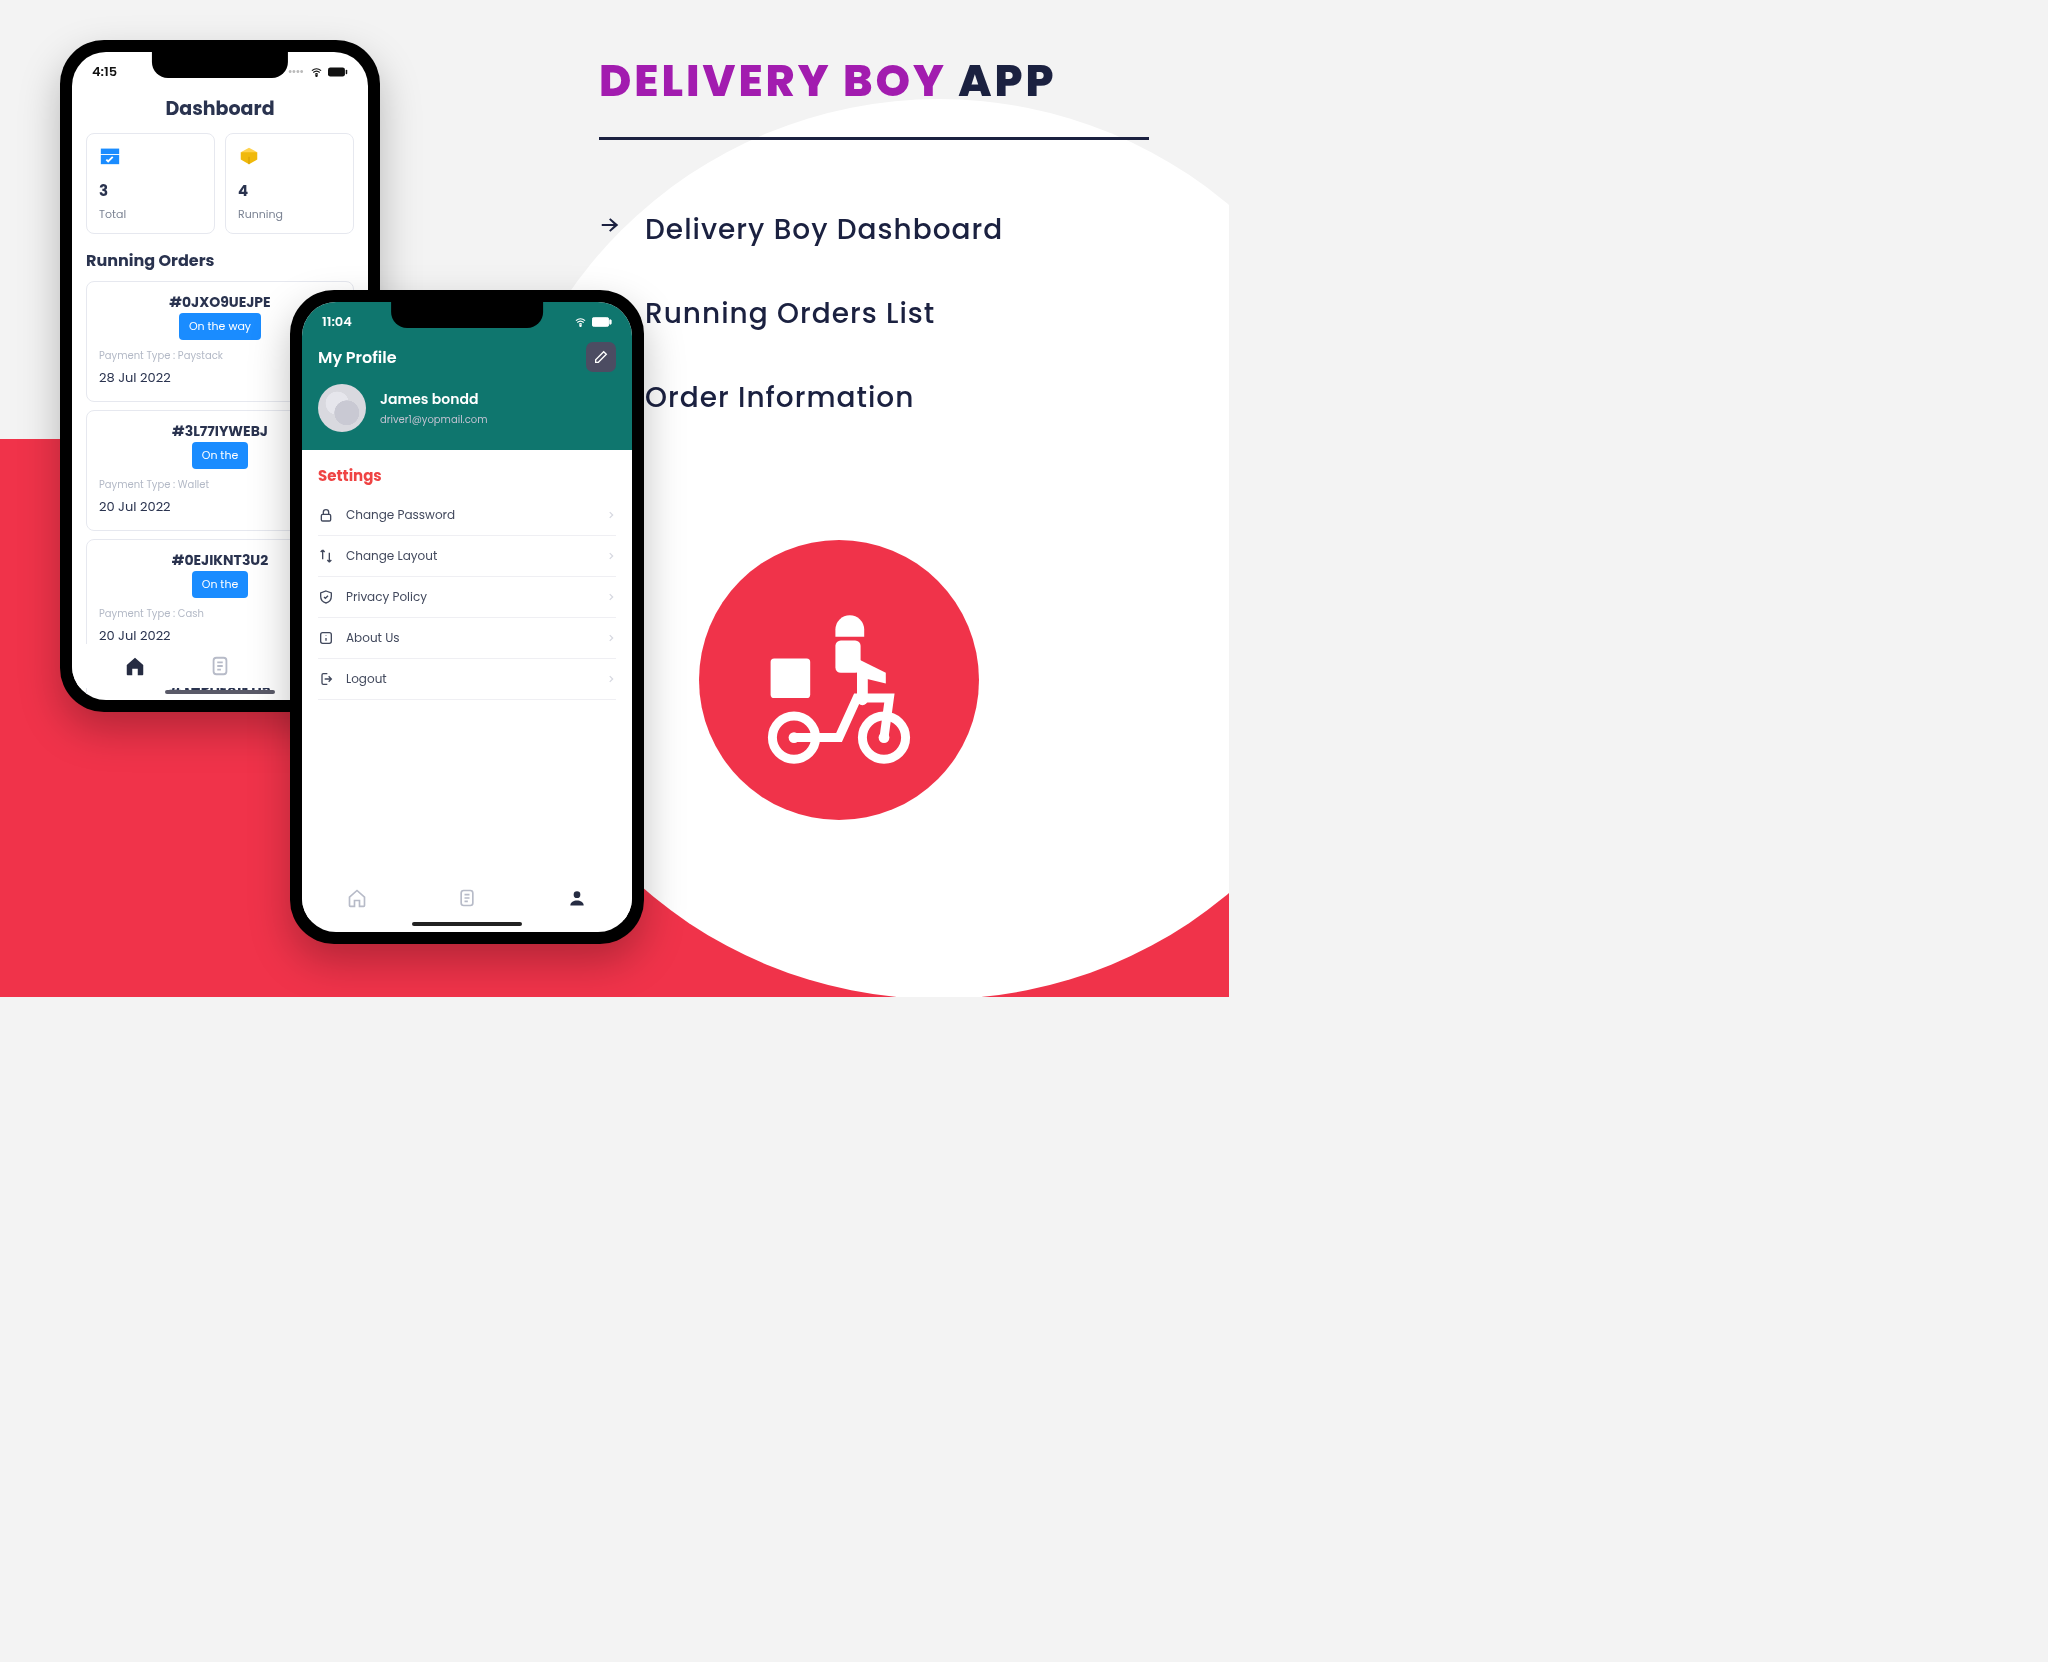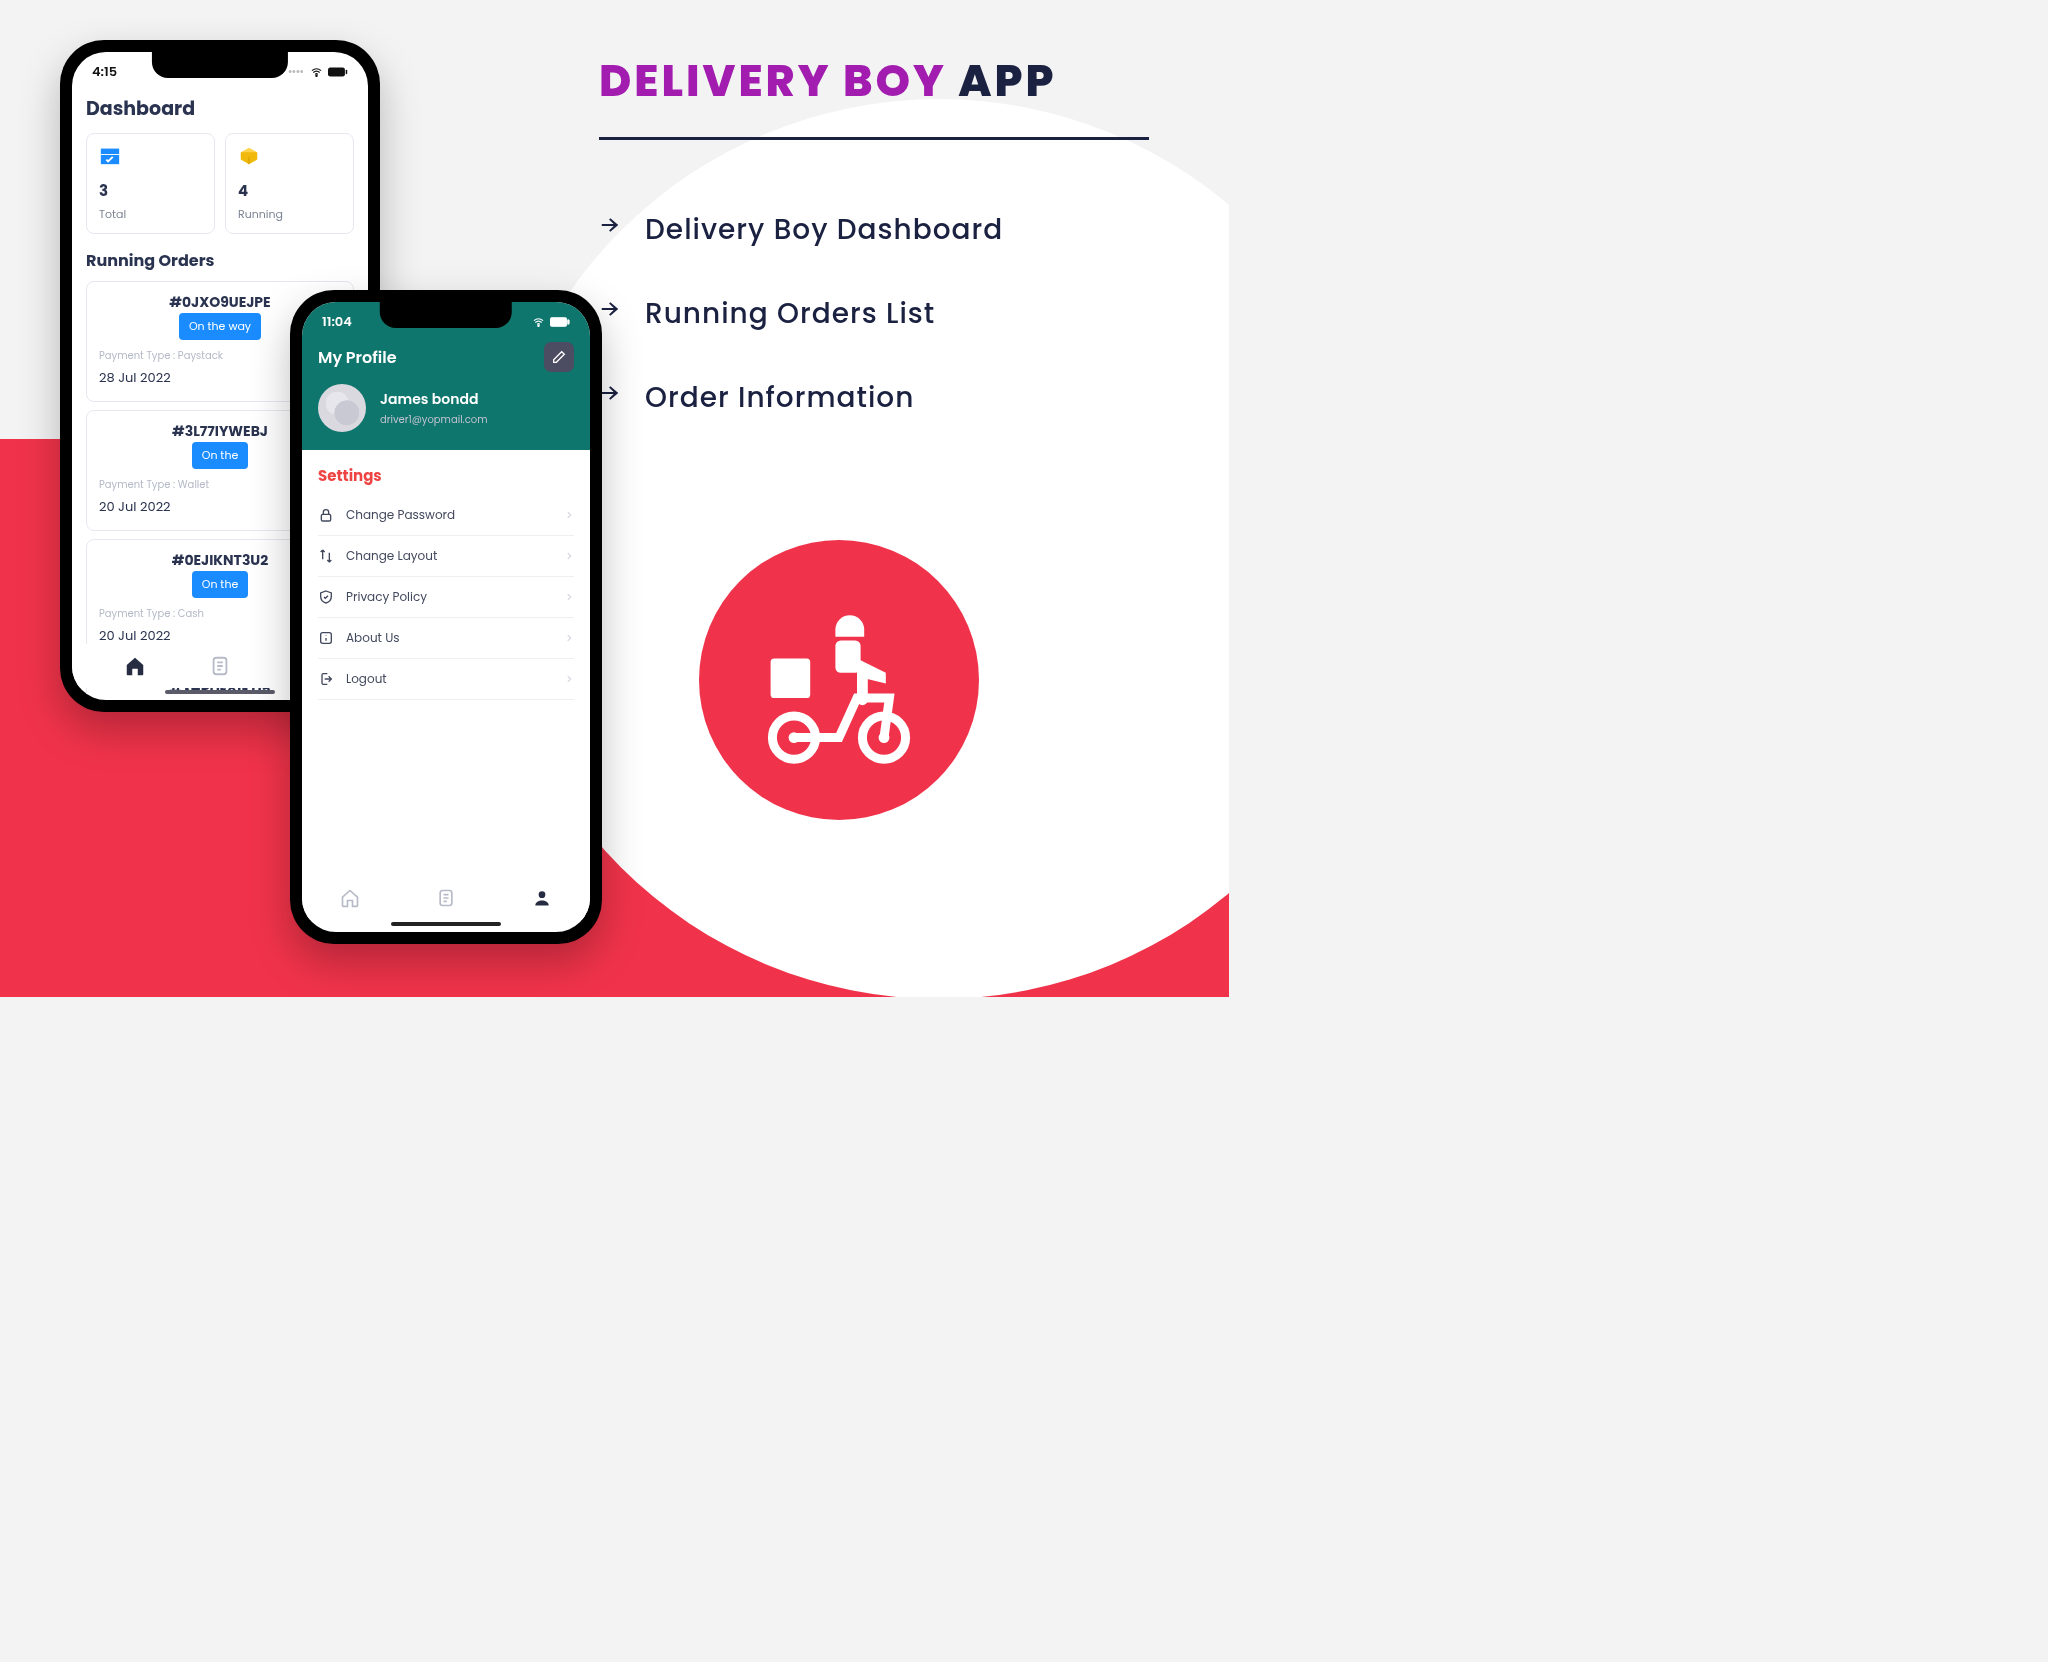--- a/index.html
+++ b/index.html
@@ -23,39 +23,39 @@
 .phone{position:absolute;background:#000;border-radius:44px;padding:12px;box-shadow:0 18px 40px rgba(0,0,0,.25);}
 .phone .screen{background:#fff;border-radius:34px;width:100%;height:100%;overflow:hidden;position:relative;}
 .notch{position:absolute;top:0;left:50%;transform:translateX(-50%);width:46%;height:26px;background:#000;border-radius:0 0 16px 16px;z-index:10;}
 .home-ind{position:absolute;bottom:6px;left:50%;transform:translateX(-50%);width:110px;height:4px;background:#5a5a68;border-radius:3px;}
 
 .p1{left:60px;top:40px;width:320px;height:672px;}
 .status-bar{height:40px;display:flex;align-items:center;justify-content:space-between;padding:0 20px;font-size:13px;font-weight:600;color:#111;}
 .sb-right{display:flex;align-items:center;gap:4px;}
 .sb-dots{font-size:10px;letter-spacing:-1px;color:#bbb;margin-right:2px;}
 .dash{padding:0 14px;}
-.dash h1{font-size:19px;font-weight:700;color:#2a334f;margin:2px 0 10px;}
+.dash h1{font-size:19px;font-weight:700;color:#2a334f;margin:2px 0 10px;text-align:center;}
 .stat-row{display:flex;gap:10px;}
 .stat{flex:1;border:1px solid #e6e8ef;border-radius:8px;padding:10px 12px;}
 .stat .icn{width:22px;height:22px;margin-bottom:6px;}
 .stat .n{font-size:15px;font-weight:700;color:#2a334f;}
 .stat .lbl{font-size:11px;color:#7c8494;margin-top:4px;}
 .section-h{font-size:16px;font-weight:700;color:#2a334f;margin:14px 0 8px;}
 .ord{border:1px solid #e6e8ef;border-radius:8px;padding:10px 12px 8px;margin-bottom:8px;}
 .ord-top{display:flex;justify-content:space-between;align-items:center;flex-direction:column;}
 .ord-id{font-size:14px;font-weight:700;color:#2a334f;}
 .badge{background:#1a8cff;color:#fff;font-size:11px;padding:5px 10px;border-radius:4px;}
 .ord-meta{display:flex;justify-content:space-between;font-size:10px;color:#b3b9c6;margin-top:8px;}
 .ord-bot{display:flex;justify-content:space-between;margin-top:4px;font-size:13px;color:#2a334f;}
 .ord-bot .amt{font-weight:700;font-size:16px;}
 .tabbar{position:absolute;bottom:12px;left:0;right:0;height:44px;background:#fff;display:flex;justify-content:space-around;align-items:center;padding:0 20px;}
 .tabbar .tab{width:22px;height:22px;color:#b7bbc8;}
 .tabbar .tab.active{color:#262c42;}
 
-.p2{left:290px;top:290px;width:312px;height:654px;}
+.p2{left:290px;top:290px;width:354px;height:654px;}
 .p2 .screen-top{background:#0f766e;color:#fff;padding-top:40px;padding-bottom:18px;}
 .pr-head{display:flex;align-items:center;justify-content:space-between;padding:0 16px 12px;}
 .pr-head h2{font-size:16px;font-weight:600;}
 .edit-btn{width:30px;height:30px;border-radius:7px;background:#4c4c62;display:flex;align-items:center;justify-content:center;}
 .pr-user{display:flex;align-items:center;gap:14px;padding:0 16px;}
 .avatar{width:48px;height:48px;border-radius:50%;background:#d9d9df;background-image:radial-gradient(circle at 60% 60%,#c9c9d3 30%,transparent 31%),radial-gradient(circle at 40% 40%,#e6e6ec 28%,transparent 29%);}
 .uname{font-size:14px;font-weight:600;}
 .umail{font-size:10px;color:#c2c2d1;margin-top:2px;}
 .set-wrap{padding:14px 16px 0;}
 .set-wrap h3{font-size:15px;font-weight:700;color:#ef4444;margin-bottom:8px;}

